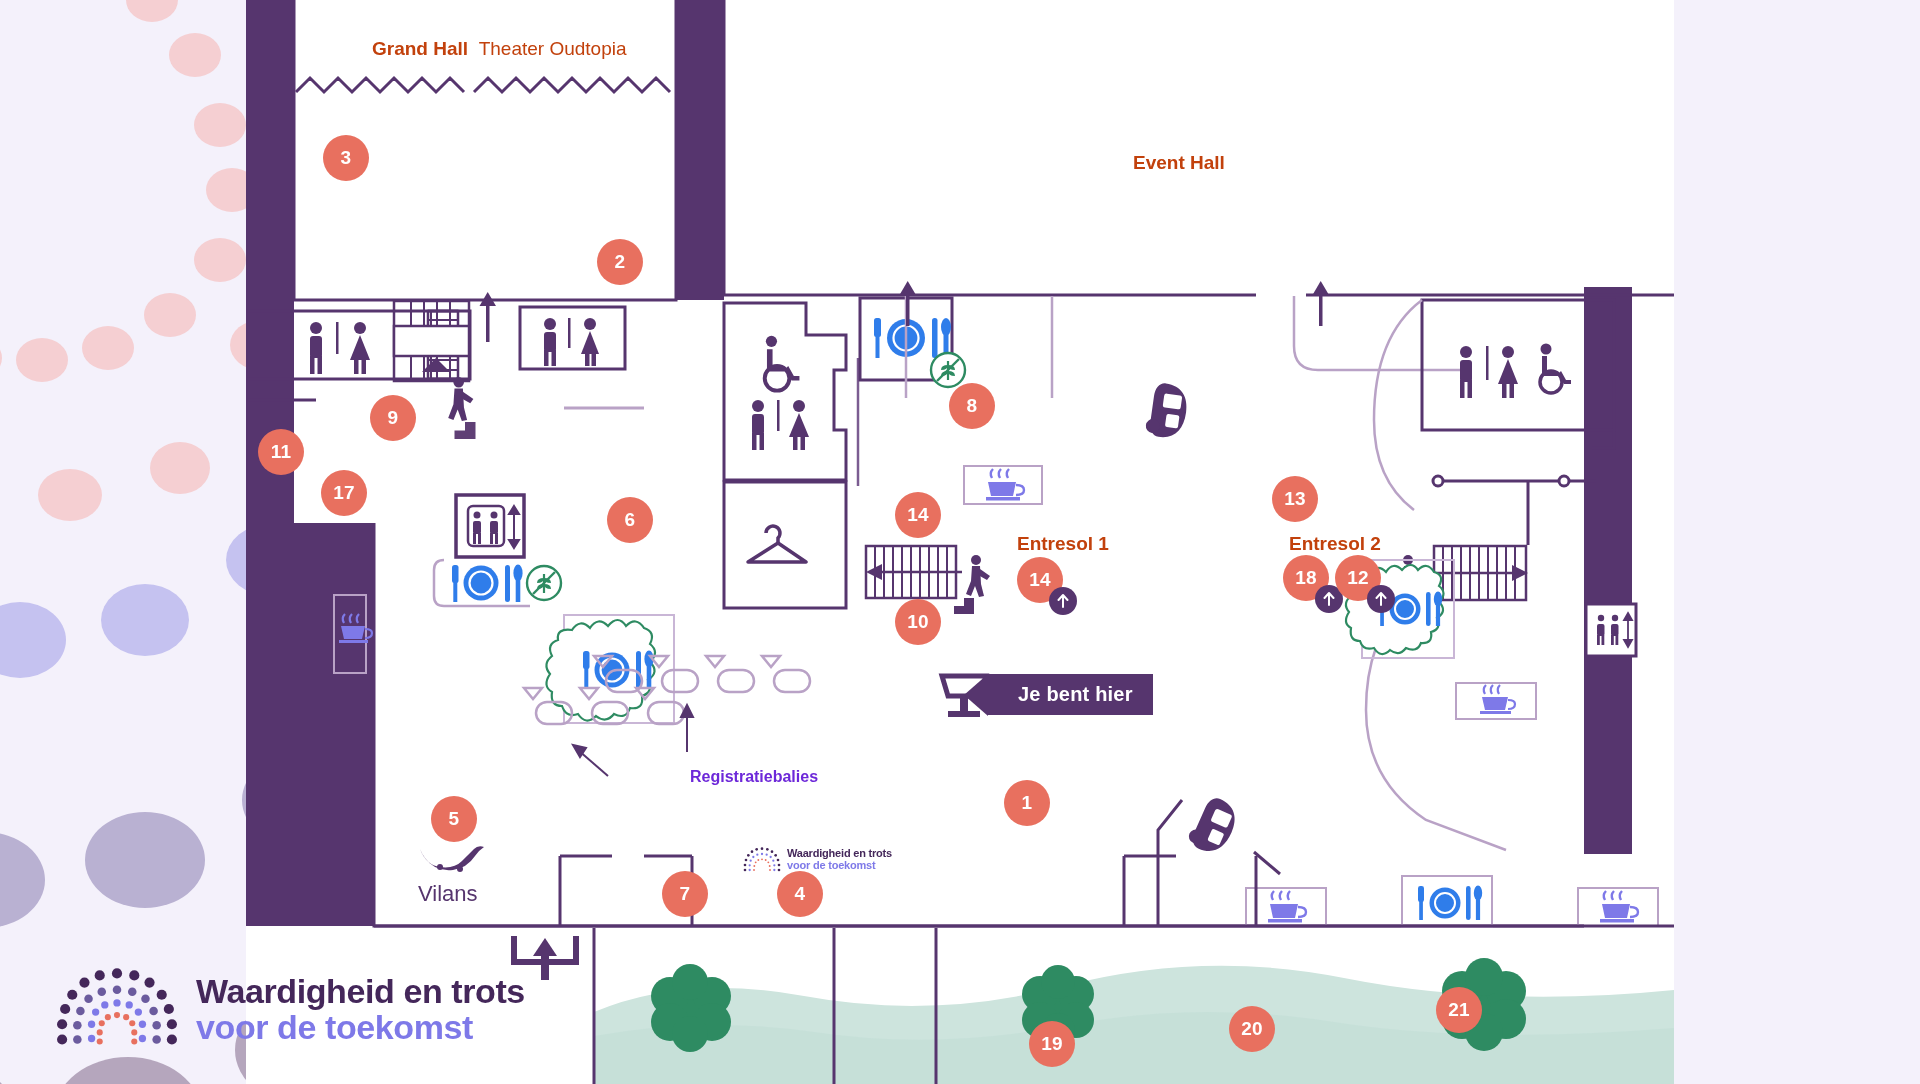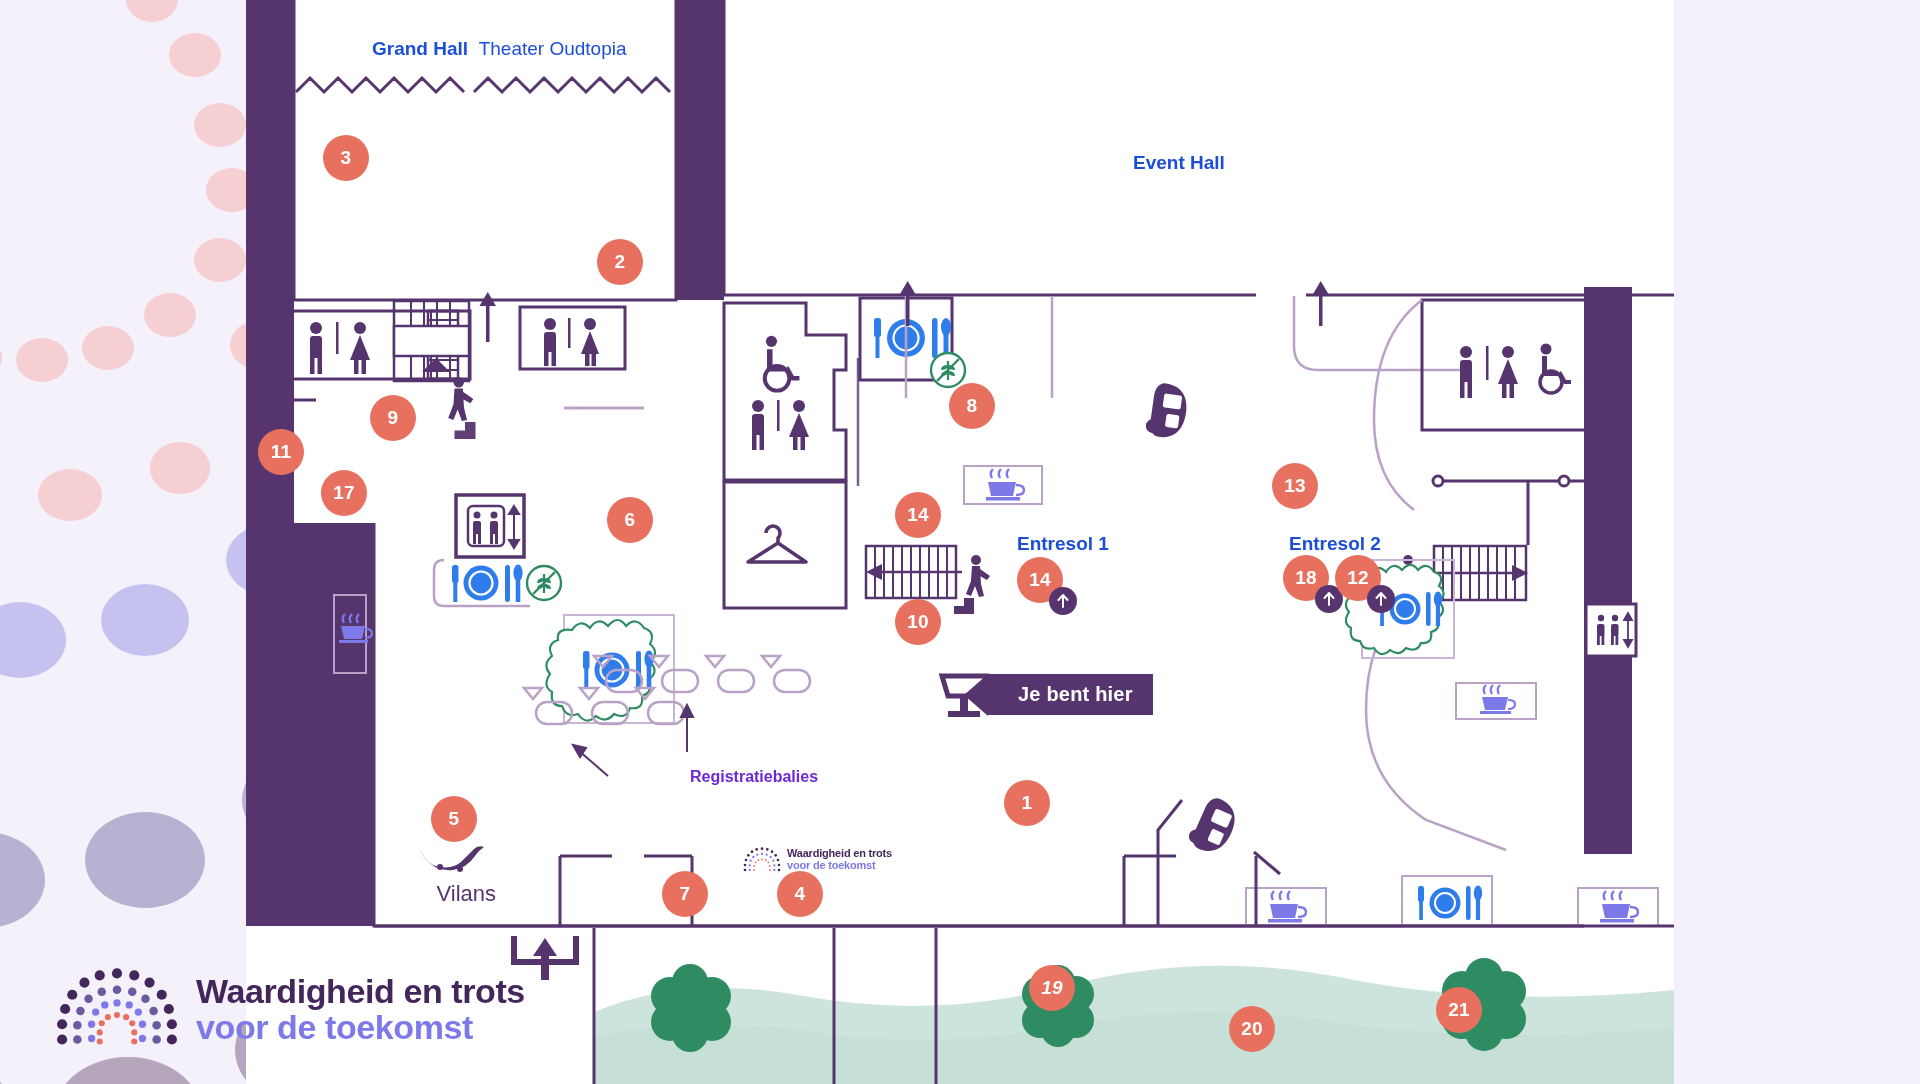--- a/index.html
+++ b/index.html
@@ -37,21 +37,21 @@
     position: absolute; right: -14px; bottom: -12px;
     width: 28px; height: 28px; border-radius: 50%;
     background: #56356e;
     display: flex; align-items: center; justify-content: center;
   }
   .marker .updot svg { width: 14px; height: 14px; }
 
   
   .lbl {
     position: absolute; z-index: 30;
-    color: #1d4ed8; font-size: 19px; white-space: nowrap;
+    color: #c2410c; font-size: 19px; white-space: nowrap;
     font-family: "Liberation Sans", sans-serif;
   }
   .lbl.bold { font-weight: bold; }
   .lbl .sub { font-weight: normal; }
 
   
   #yah { position: absolute; z-index: 45; display: flex; align-items: center; }
   #yah .lectern { width: 52px; height: 48px; }
   #yah .flag {
     position: relative; background: #56356e; color: #fff;
@@ -72,21 +72,21 @@
   #brand .w2 { font-size: 34px; font-weight: bold; color: #7e79e8; letter-spacing: -.4px; margin-top: 2px; }
 
   
   #brandsm { position: absolute; left: 742px; top: 846px; display: flex; align-items: center; z-index: 35; }
   #brandsm .mark { width: 40px; height: 28px; }
   #brandsm .words { margin-left: 5px; line-height: 1.05; }
   #brandsm .w1 { font-size: 11px; font-weight: bold; color: #44275a; letter-spacing: -.2px; }
   #brandsm .w2 { font-size: 11px; font-weight: bold; color: #7e79e8; letter-spacing: -.2px; }
 
   
-  #vilans { position: absolute; left: 418px; top: 845px; z-index: 35; text-align: right; }
+  #vilans { position: absolute; left: 418px; top: 845px; z-index: 35; text-align: left; }
   #vilans svg { width: 78px; height: 34px; display: block; margin: 0 auto; }
   #vilans .txt { font-size: 22px; color: #56356e; font-weight: normal; margin-top: 2px; }
 
   
   #regi { position: absolute; left: 690px; top: 768px; z-index: 35; }
   #regi .txt { font-size: 16px; font-weight: bold; color: #6d28d9; white-space: nowrap; }
 </style>
 </head>
 <body>
 
@@ -820,21 +820,21 @@
       </div>
       <div class="marker" style="left: 620px; top: 262px;">
         <span>2</span>
       </div>
       <div class="marker" style="left: 972px; top: 406px;">
         <span>8</span>
       </div>
       <div class="marker" style="left: 393px; top: 418px;">
         <span>9</span>
       </div>
-      <div class="marker" style="left: 1295px; top: 486px;">
+      <div class="marker" style="left: 1295px; top: 499px;">
         <span>13</span>
       </div>
       <div class="marker" style="left: 281px; top: 452px; align-items: center;">
         <span>11</span>
       </div>
       <div class="marker" style="left: 344px; top: 493px;">
         <span>17</span>
       </div>
       <div class="marker" style="left: 918px; top: 515px;">
         <span>14</span>
@@ -874,21 +874,21 @@
       </div>
       <div class="marker" style="left: 454px; top: 819px;">
         <span>5</span>
       </div>
       <div class="marker" style="left: 685px; top: 894px;">
         <span>7</span>
       </div>
       <div class="marker" style="left: 800px; top: 894px;">
         <span>4</span>
       </div>
-      <div class="marker" style="left: 1052px; top: 988px; font-style: italic;">
+      <div class="marker" style="left: 1052px; top: 1044px;">
         <span>19</span>
       </div>
       <div class="marker" style="left: 1252px; top: 1029px;">
         <span>20</span>
       </div>
       <div class="marker" style="left: 1459px; top: 1010px;">
         <span>21</span>
       </div>
     </div>
 

